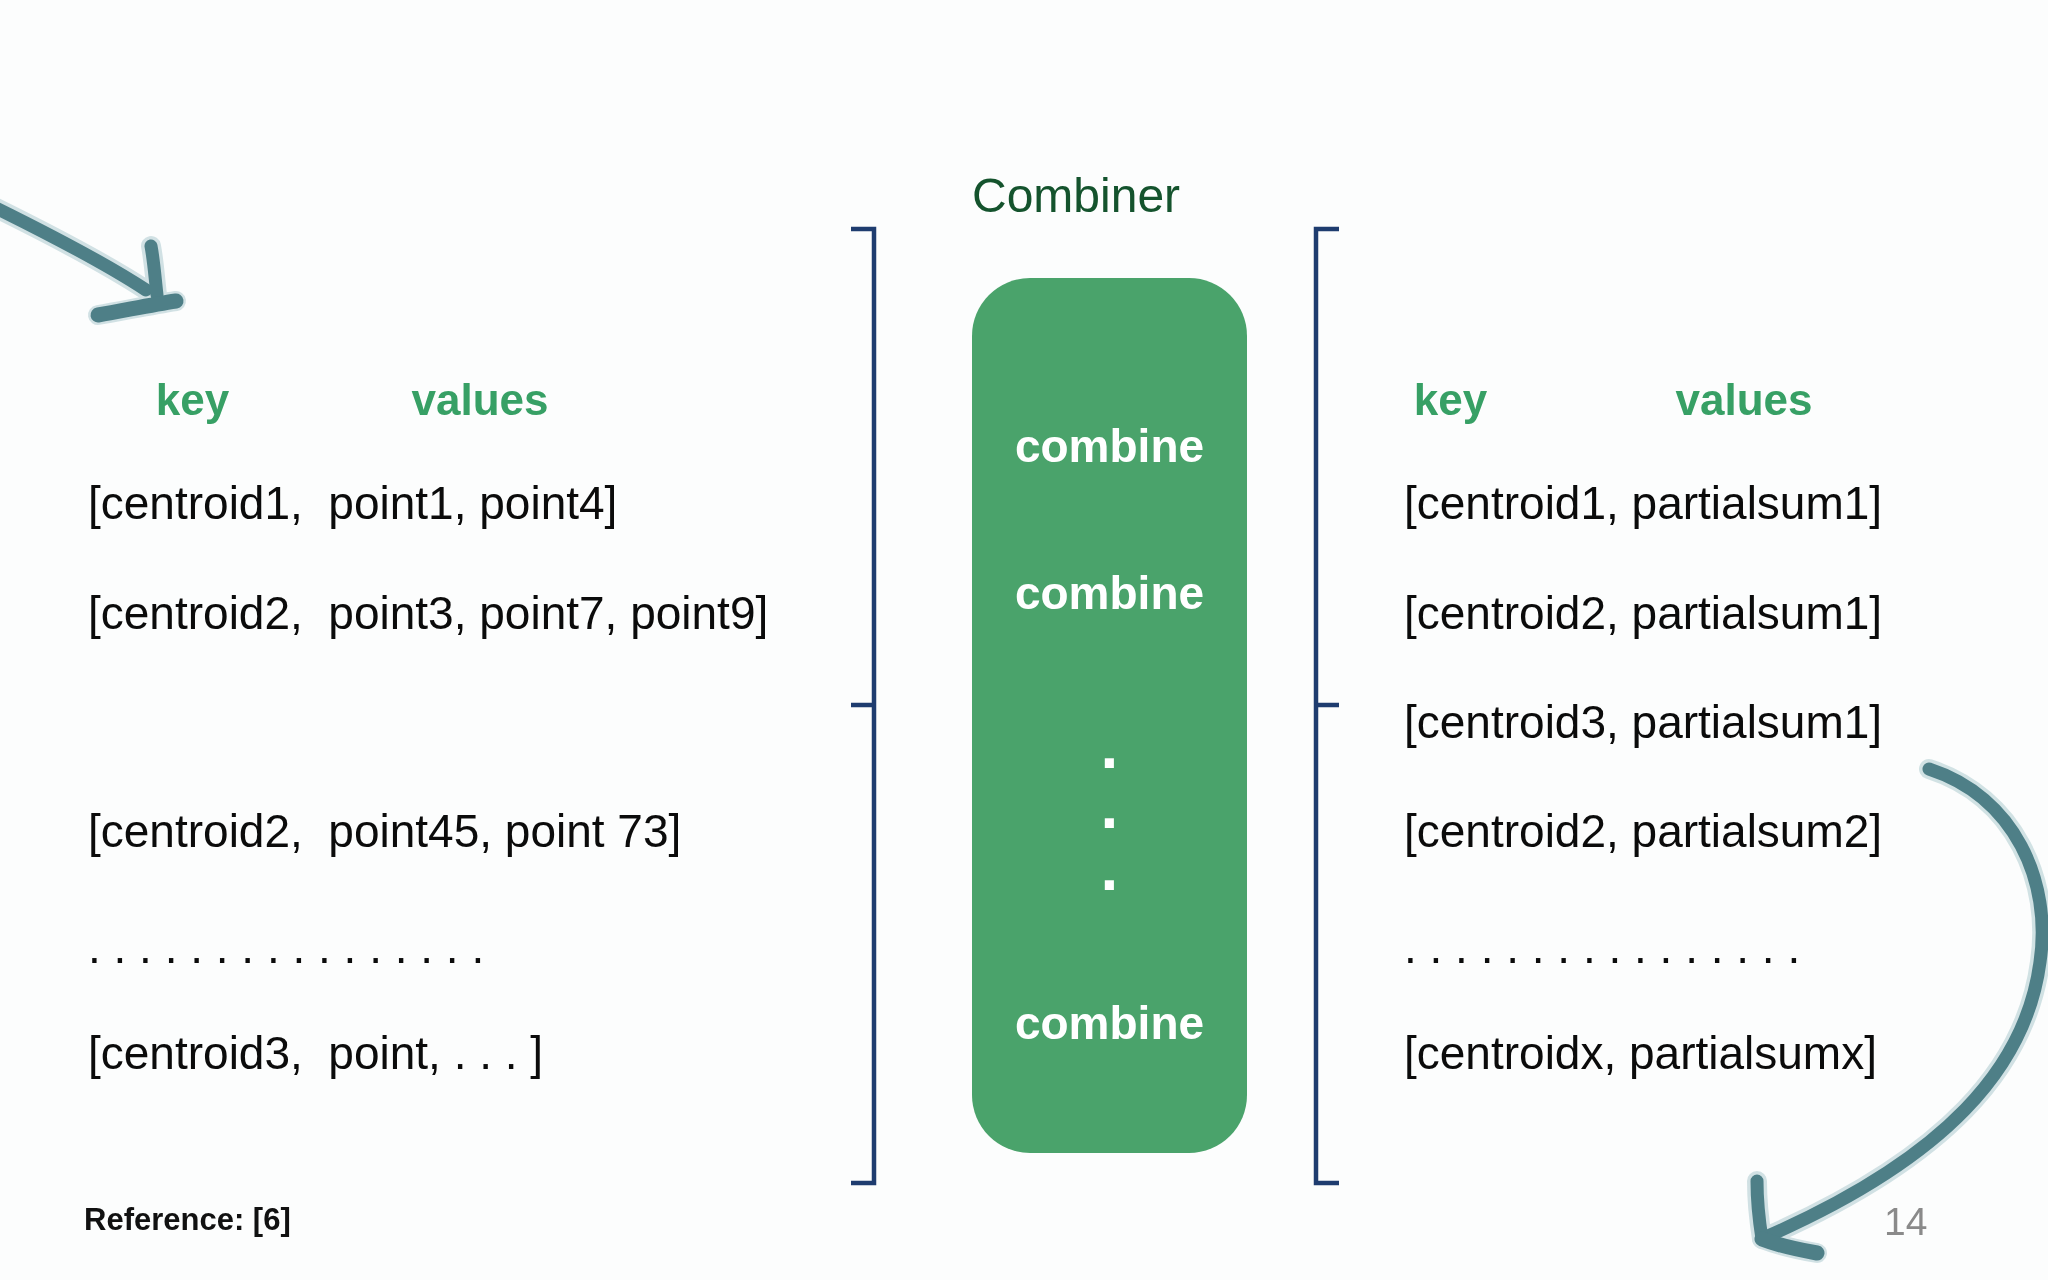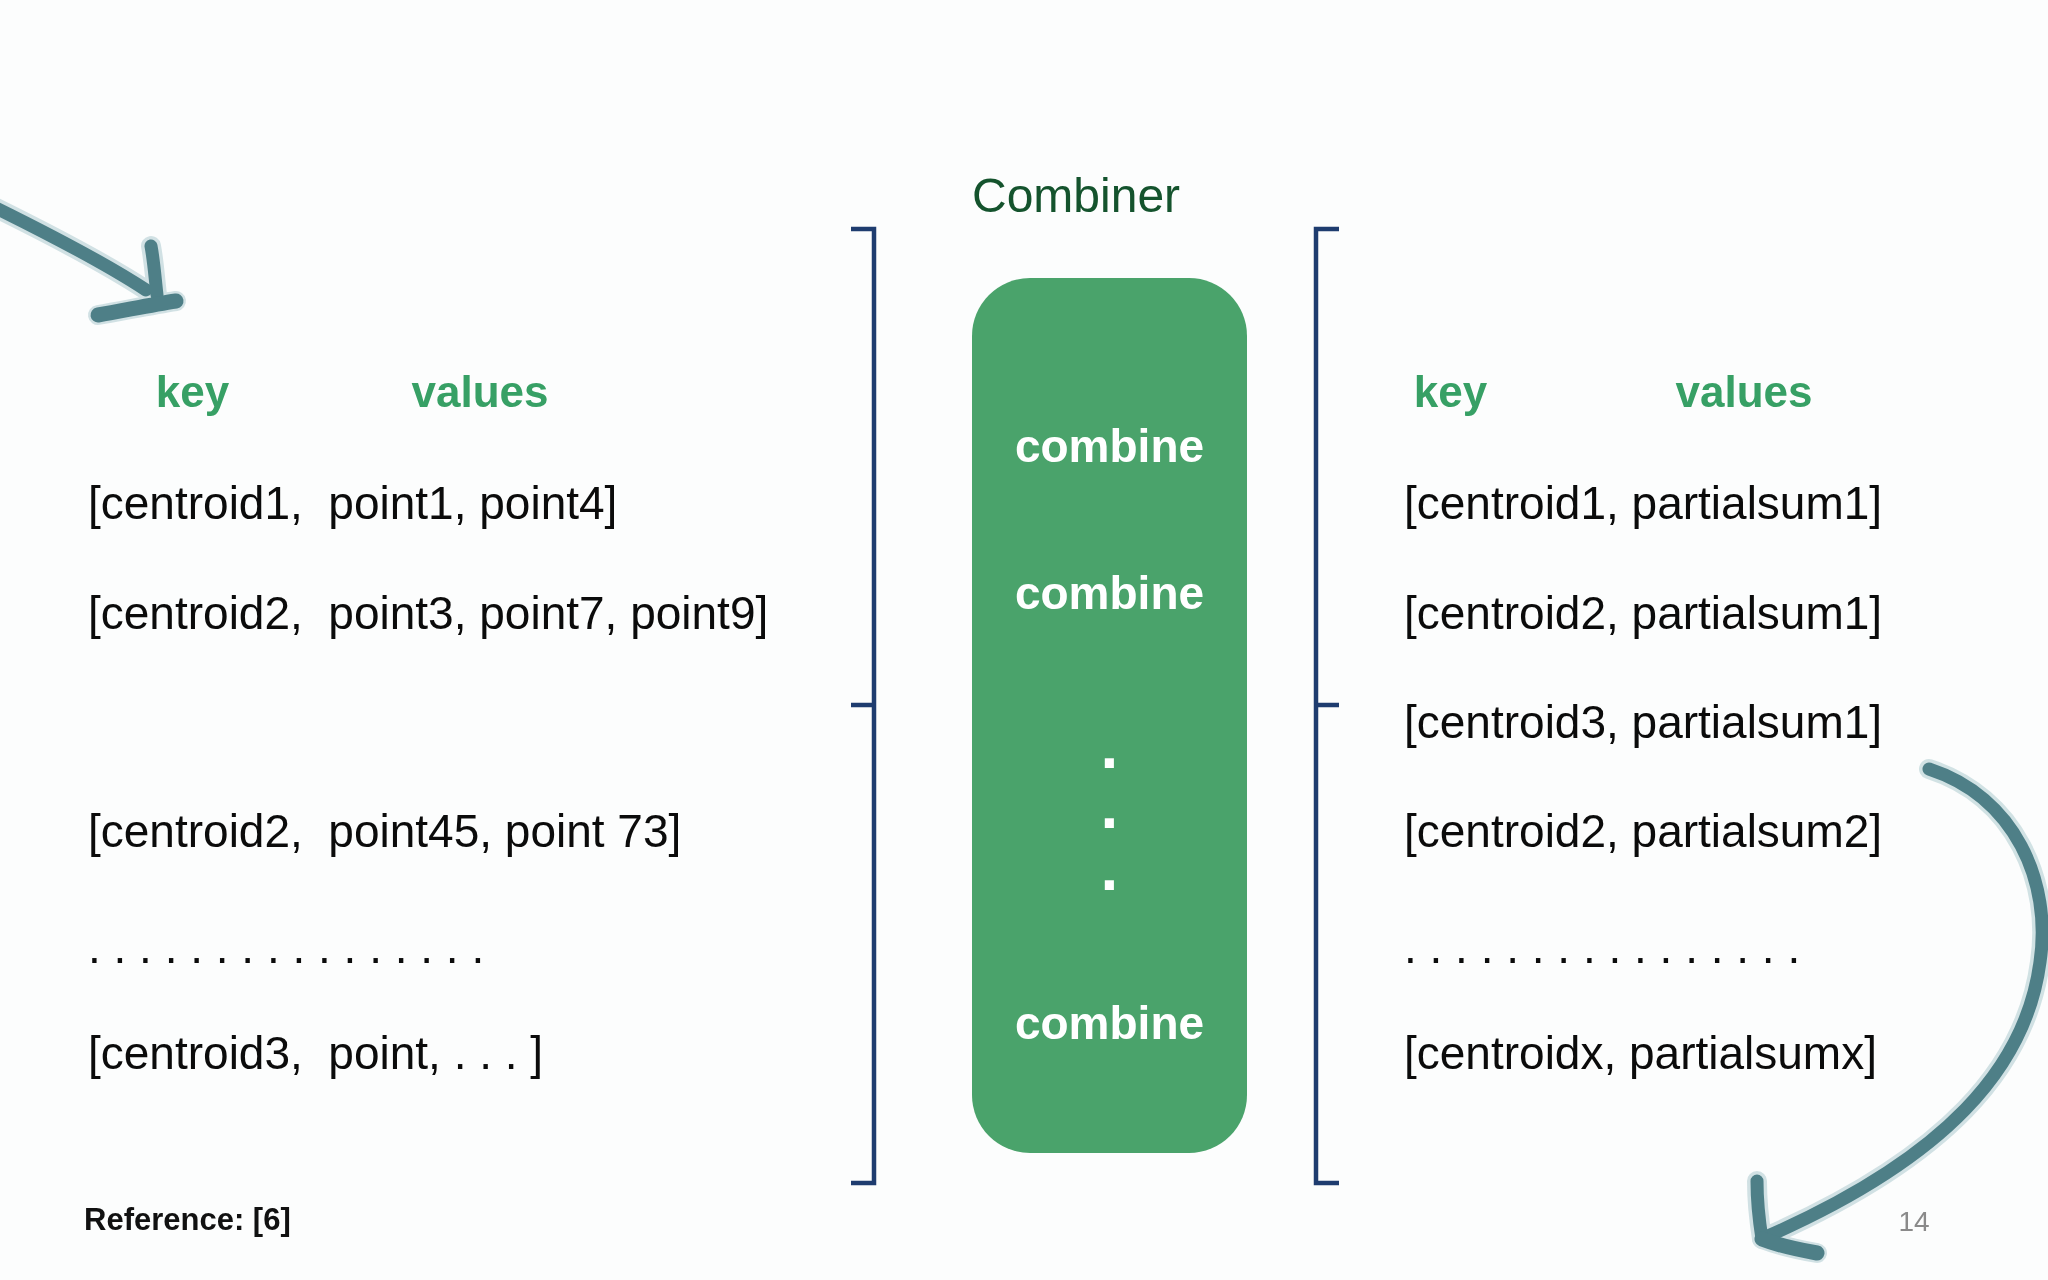--- a/index.html
+++ b/index.html
@@ -31,34 +31,34 @@
     position:absolute;left:0;width:275px;height:58px;line-height:58px;
     text-align:center;font-size:46px;font-weight:700;color:#ffffff;white-space:pre;
   }
   .vdot{
     position:absolute;left:0;width:275px;height:16px;line-height:12px;
     text-align:center;font-size:64px;font-weight:700;color:#ffffff;overflow:visible;
   }
   
   .tbl-header{
     position:absolute;height:56px;line-height:56px;text-align:center;
-    font-size:44px;font-weight:700;color:#37a065;white-space:pre;
+    font-size:44px;font-weight:700;color:#37a065;white-space:pre;margin-top:8px;
   }
   .row{
     position:absolute;height:56px;line-height:56px;
     font-size:46px;font-weight:400;color:#0b0b0b;white-space:pre;
   }
   
   #reference{
     position:absolute;left:84px;top:1200px;height:40px;line-height:40px;
     font-size:31px;font-weight:700;color:#111111;white-space:pre;
   }
   #page-number{
     position:absolute;left:1884px;top:1202px;width:60px;height:40px;line-height:40px;
-    font-size:28px;font-weight:400;color:#8a8a8a;text-align:center;
+    font-size:39px;font-weight:400;color:#8a8a8a;text-align:left;
   }
   svg.overlay{position:absolute;left:0;top:0;pointer-events:none;}
 </style>
 </head>
 <body>
 
 <div id="slide">
 
 
   <div id="combiner-title">Combiner</div>

